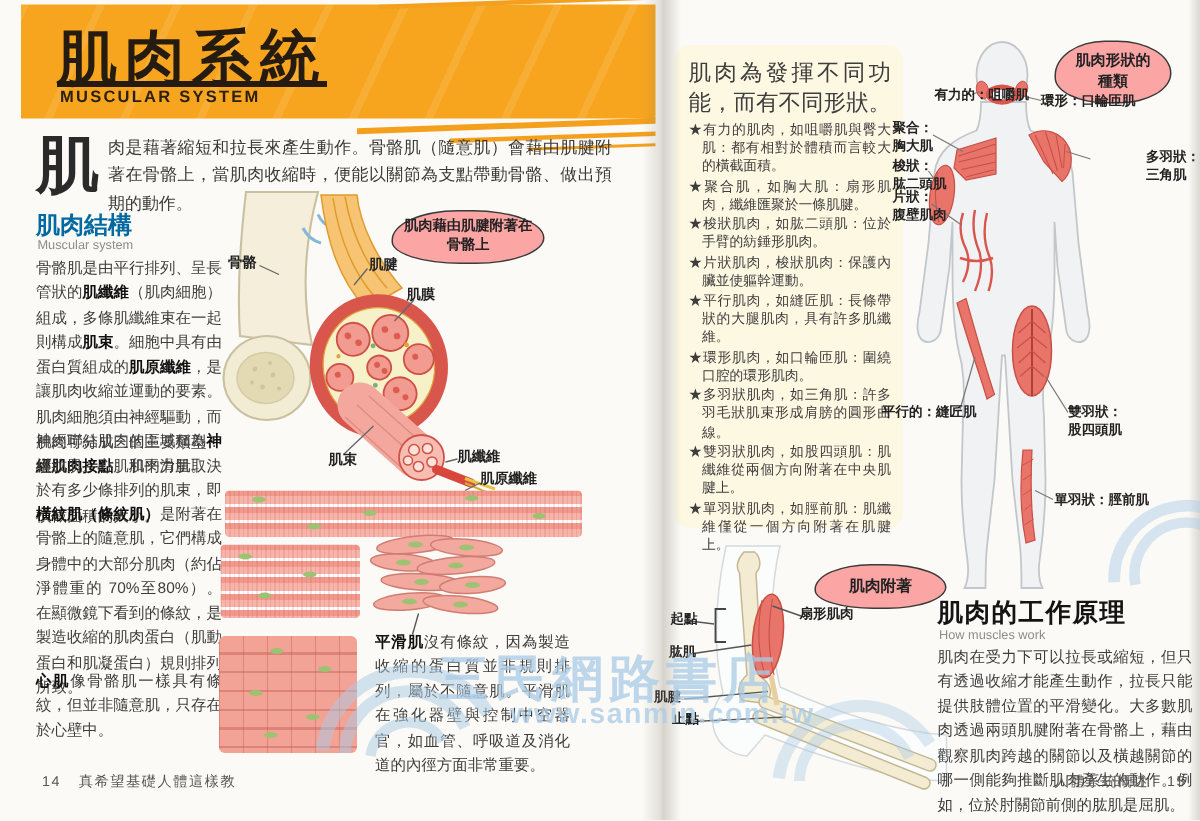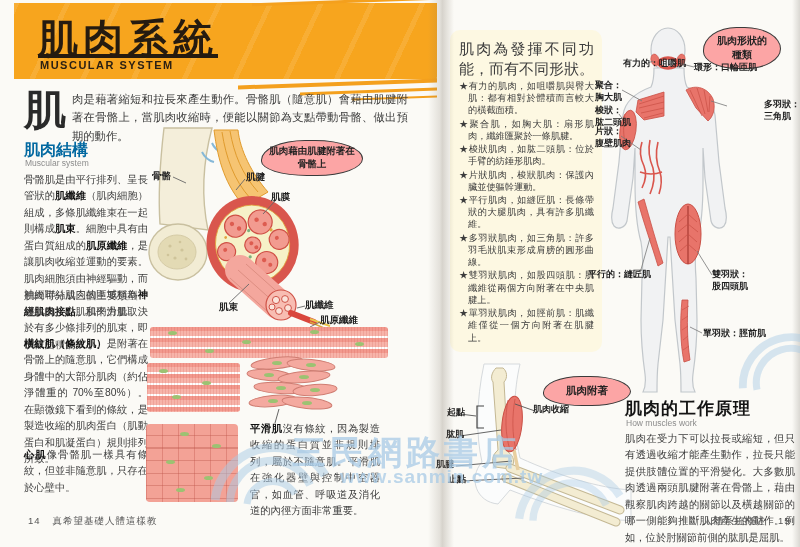--- a/index.html
+++ b/index.html
@@ -231,20 +231,21 @@
   <span>真希望基礎人體這樣教</span>
 </div>
 
 <div class="abs ybox">
   <div class="ybox-p">肌肉為發揮不同功能，而有不同形狀。</div>
   <div class="ybox-li">★有力的肌肉，如咀嚼肌與臀大肌：都有相對於體積而言較大的橫截面積。</div>
   <div class="ybox-li">★聚合肌，如胸大肌：扇形肌肉，纖維匯聚於一條肌腱。</div>
   <div class="ybox-li">★梭狀肌肉，如肱二頭肌：位於手臂的紡錘形肌肉。</div>
   <div class="ybox-li">★片狀肌肉，梭狀肌肉：保護內臟並使軀幹運動。</div>
   <div class="ybox-li">★平行肌肉，如縫匠肌：長條帶狀的大腿肌肉，具有許多肌纖維。</div>
+  <div class="ybox-li">★環形肌肉，如口輪匝肌：圍繞口腔的環形肌肉。</div>
   <div class="ybox-li">★多羽狀肌肉，如三角肌：許多羽毛狀肌束形成肩膀的圓形曲線。</div>
   <div class="ybox-li">★雙羽狀肌肉，如股四頭肌：肌纖維從兩個方向附著在中央肌腱上。</div>
   <div class="ybox-li">★單羽狀肌肉，如脛前肌：肌纖維僅從一個方向附著在肌腱上。</div>
 </div>
 
 <svg style="left:598px;top:20px;" width="202" height="380" viewBox="0 0 202 380">
   <ellipse cx="70" cy="30" rx="17" ry="22" fill="#f1f2f3" stroke="#c2c7cb" stroke-width="1.2"></ellipse>
   <path d="M56,48 C56,58 55,63 53,67 C37,73 27,81 25,95 L21,142 L15,188 C13,196 13,202 16,206 C20,210 27,208 29,201
            L35,158 L37,128 L37,162 C37,190 39,208 43,222 C45,234 45,246 44,258 L43,300 C43,324 45,340 47,354
            C48,362 47,368 45,372 L59,372 C59,364 59,354 60,344 L65,300 L70,217 L72,217 L77,300 L82,344
@@ -361,21 +362,21 @@
       <path d="M8,104 L64,99"></path>
       <path d="M14,119 L76,116"></path>
       <path d="M87,49 L67,42"></path>
   </g>
 </svg>
 
 <div class="blbl" style="left:447px;top:407px;">起點</div>
 <div class="blbl" style="left:446px;top:429px;">肱肌</div>
 <div class="blbl" style="left:436px;top:459px;">肌腱</div>
 <div class="blbl" style="left:448px;top:474px;">止點</div>
-<div class="blbl" style="left:533px;top:404px;">肌肉收縮</div>
+<div class="blbl" style="left:533px;top:404px;">扇形肌肉</div>
 <div class="bubble" style="left:543px;top:376px;width:70px;padding:7px 8px;font-size:10.5px;">肌肉附著</div>
 
 <div class="abs how-h" style="left:625px;top:397px;">肌肉的工作原理</div>
 <div class="abs how-sub" style="left:626px;top:418px;">How muscles work</div>
 <div class="abs colp" style="left:625px;top:431px;width:170px;">肌肉在受力下可以拉長或縮短，但只有透過收縮才能產生動作，拉長只能提供肢體位置的平滑變化。大多數肌肉透過兩頭肌腱附著在骨骼上，藉由觀察肌肉跨越的關節以及橫越關節的哪一側能夠推斷肌肉產生的動作。例如，位於肘關節前側的肱肌是屈肌。</div>
 
 <div class="abs footer" style="left:703px;top:515px;">
   <span>人體系統概述</span>
   <span>15</span>
 </div>

